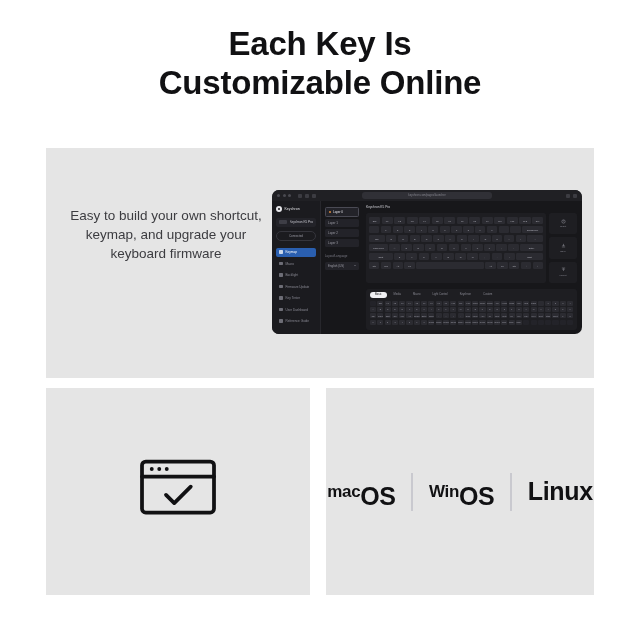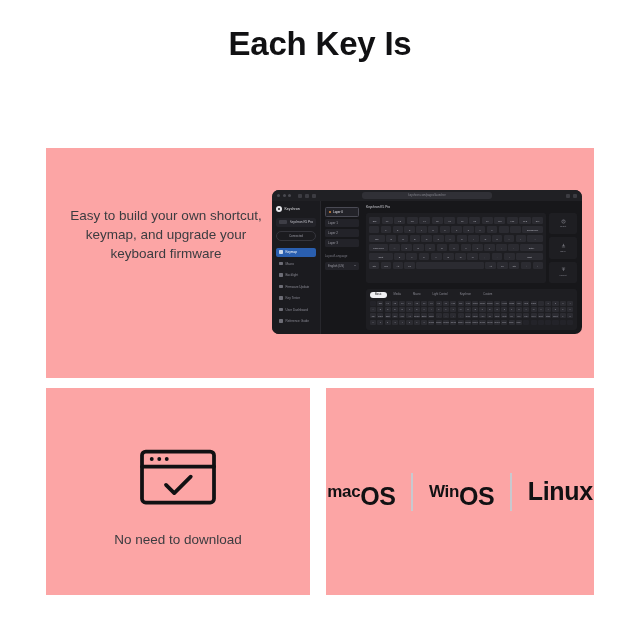--- a/index.html
+++ b/index.html
@@ -23,21 +23,21 @@
     font-size: 33px;
     line-height: 39px;
     font-weight: 700;
     color: #111113;
     letter-spacing: -0.2px;
   }
 
   
   .card {
     position: absolute;
-    background: #fca5a5;
+    background: #e5e5e5;
   }
   #card-top    { left: 46px; top: 148px;  width: 548px; height: 230px; }
   #card-left   { left: 46px; top: 388px;  width: 264px; height: 207px; }
   #card-right  { left: 326px; top: 388px; width: 268px; height: 207px; }
 
   
   .feature-text {
     position: absolute;
     left: 14px;
     top: 58px;
@@ -235,20 +235,21 @@
   .os-top { font-size: 17px; font-weight: 600; color: #111113; letter-spacing: -0.3px; }
   .os-bot { font-size: 25px; font-weight: 700; color: #111113; letter-spacing: -0.5px; margin-top: 10px; }
   .os-single { font-size: 25px; font-weight: 600; color: #111113; letter-spacing: -0.3px; }
   .os-div { width: 1.5px; height: 38px; background: #c9c9cf; margin: 0 16px; }
 </style>
 </head>
 <body>
 
 <div class="heading">
   <div class="heading-line">Each Key Is</div>
+  <div class="heading-line">Customizable Online</div>
 </div>
 
 <div class="card" id="card-top">
 
   <div class="feature-text">Easy to build your own shortcut, keymap, and upgrade your keyboard firmware</div>
 
   <div class="app-window">
 
     <div class="app-titlebar">
       <div class="tl-dots">
@@ -605,21 +606,20 @@
           <rect x="4" y="6" width="96" height="68" rx="5"></rect>
           <path d="M4 26h96"></path>
           <circle cx="17" cy="16" r="2.6" fill="#111113" stroke="none"></circle>
           <circle cx="27" cy="16" r="2.6" fill="#111113" stroke="none"></circle>
           <circle cx="37" cy="16" r="2.6" fill="#111113" stroke="none"></circle>
           <path d="M36 50.5l11 11 22-22"></path>
         </svg>
       </div>
     </div>
     <div class="bc-caption">
-      <div>No need to download</div>
     </div>
   </div>
 </div>
 
 <div class="card" id="card-right">
   <div class="bc-inner">
     <div class="bc-icon">
       <div class="os-row">
         <div class="os-block">
           <span class="os-top">mac</span>

